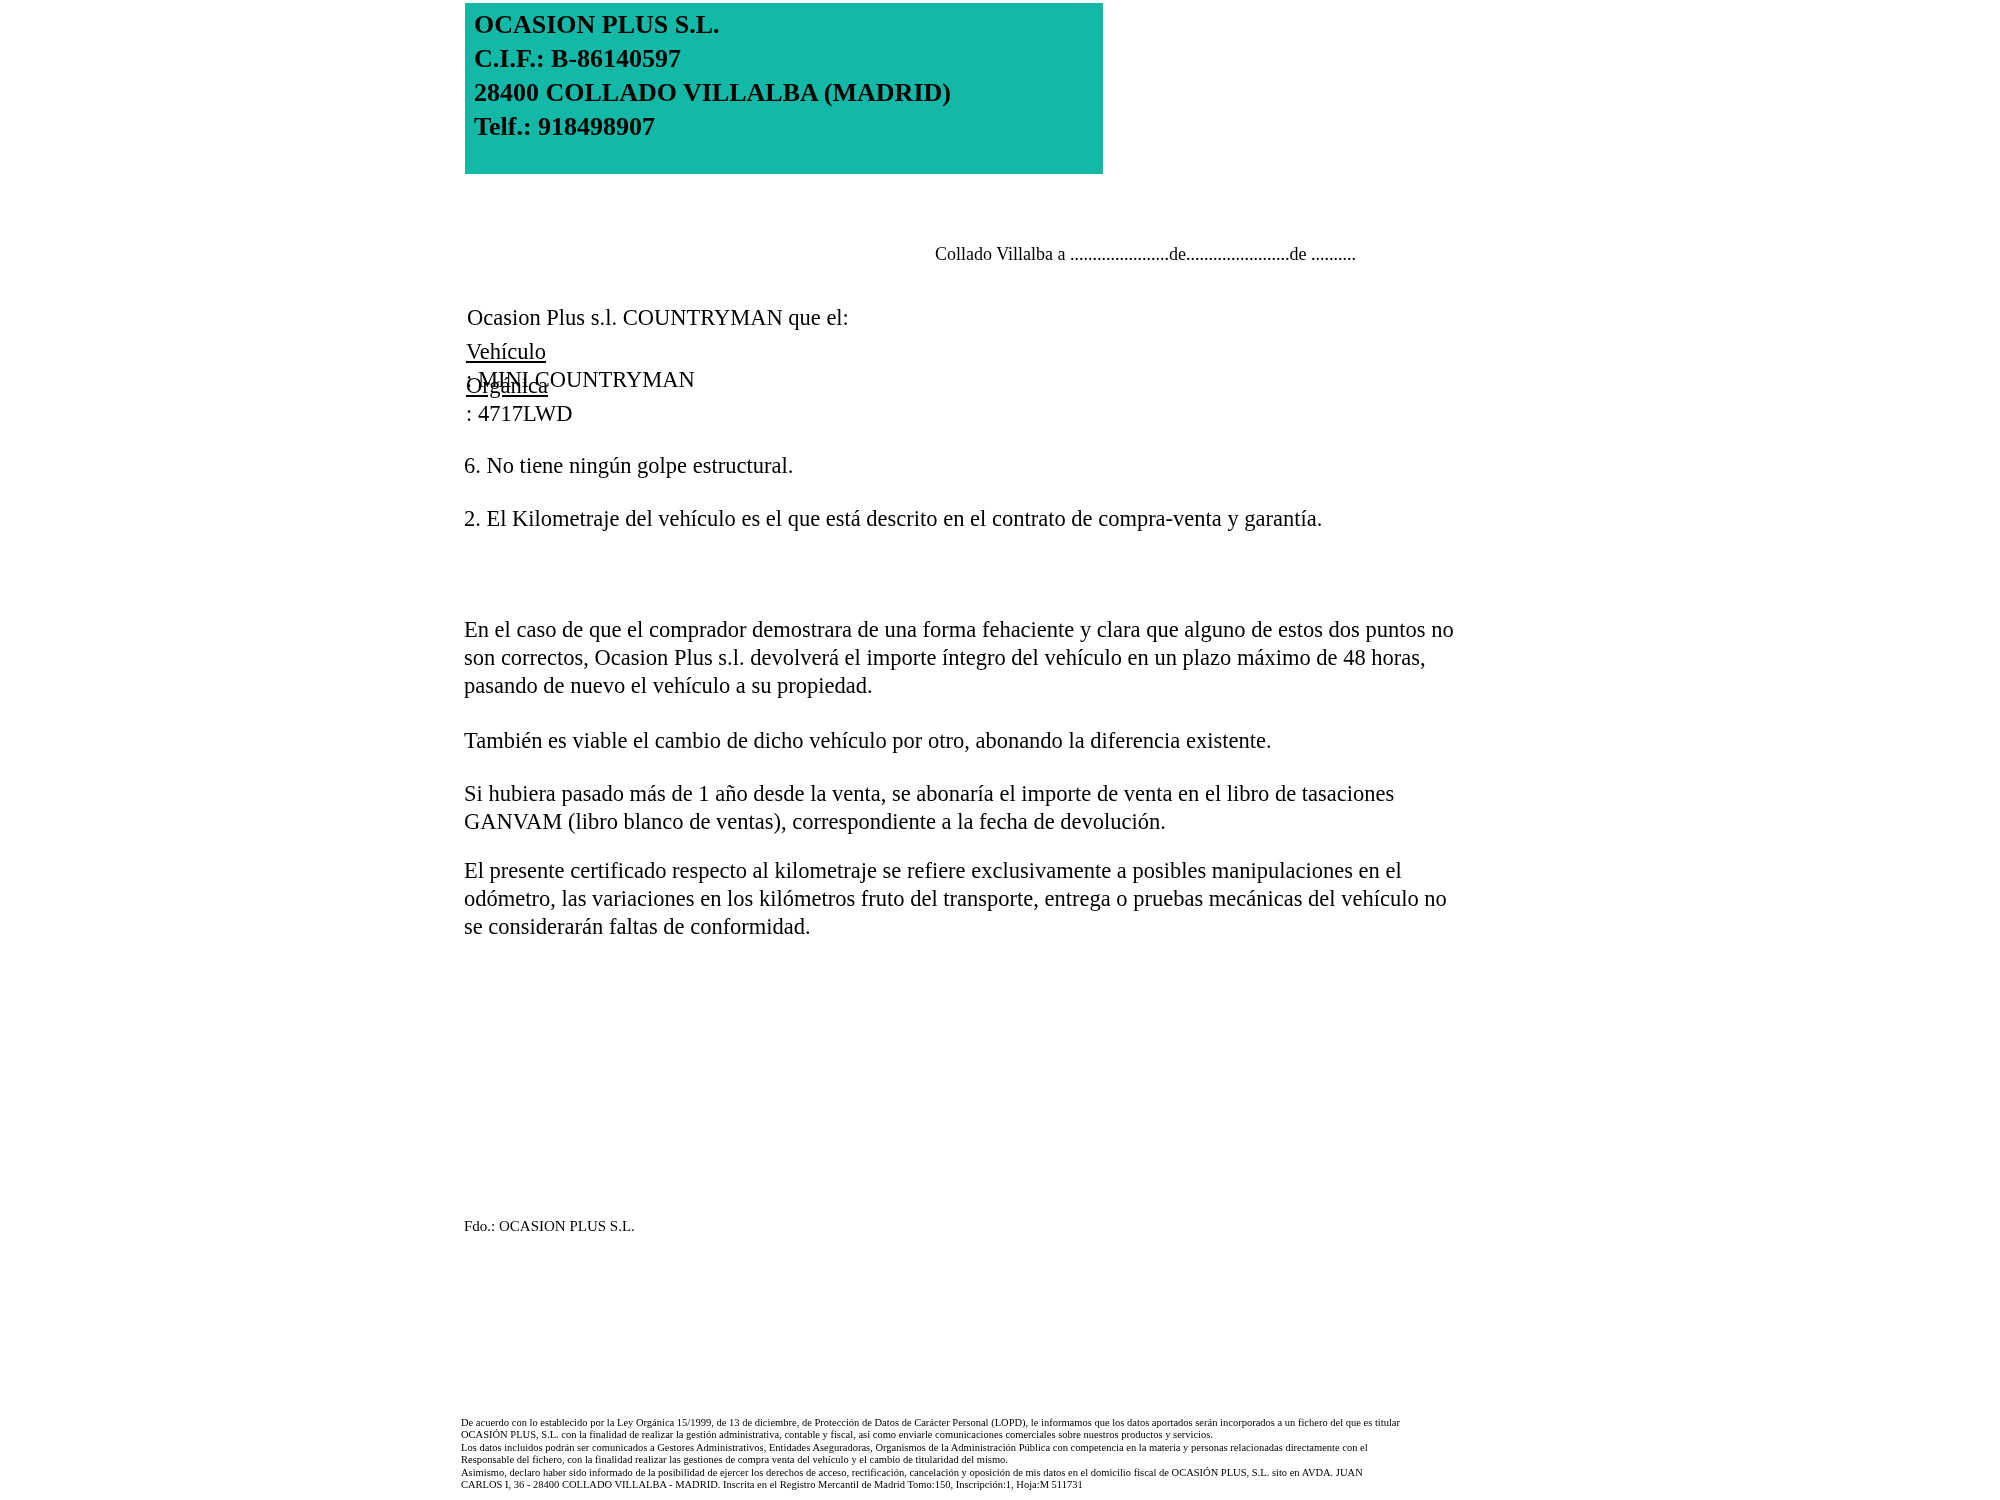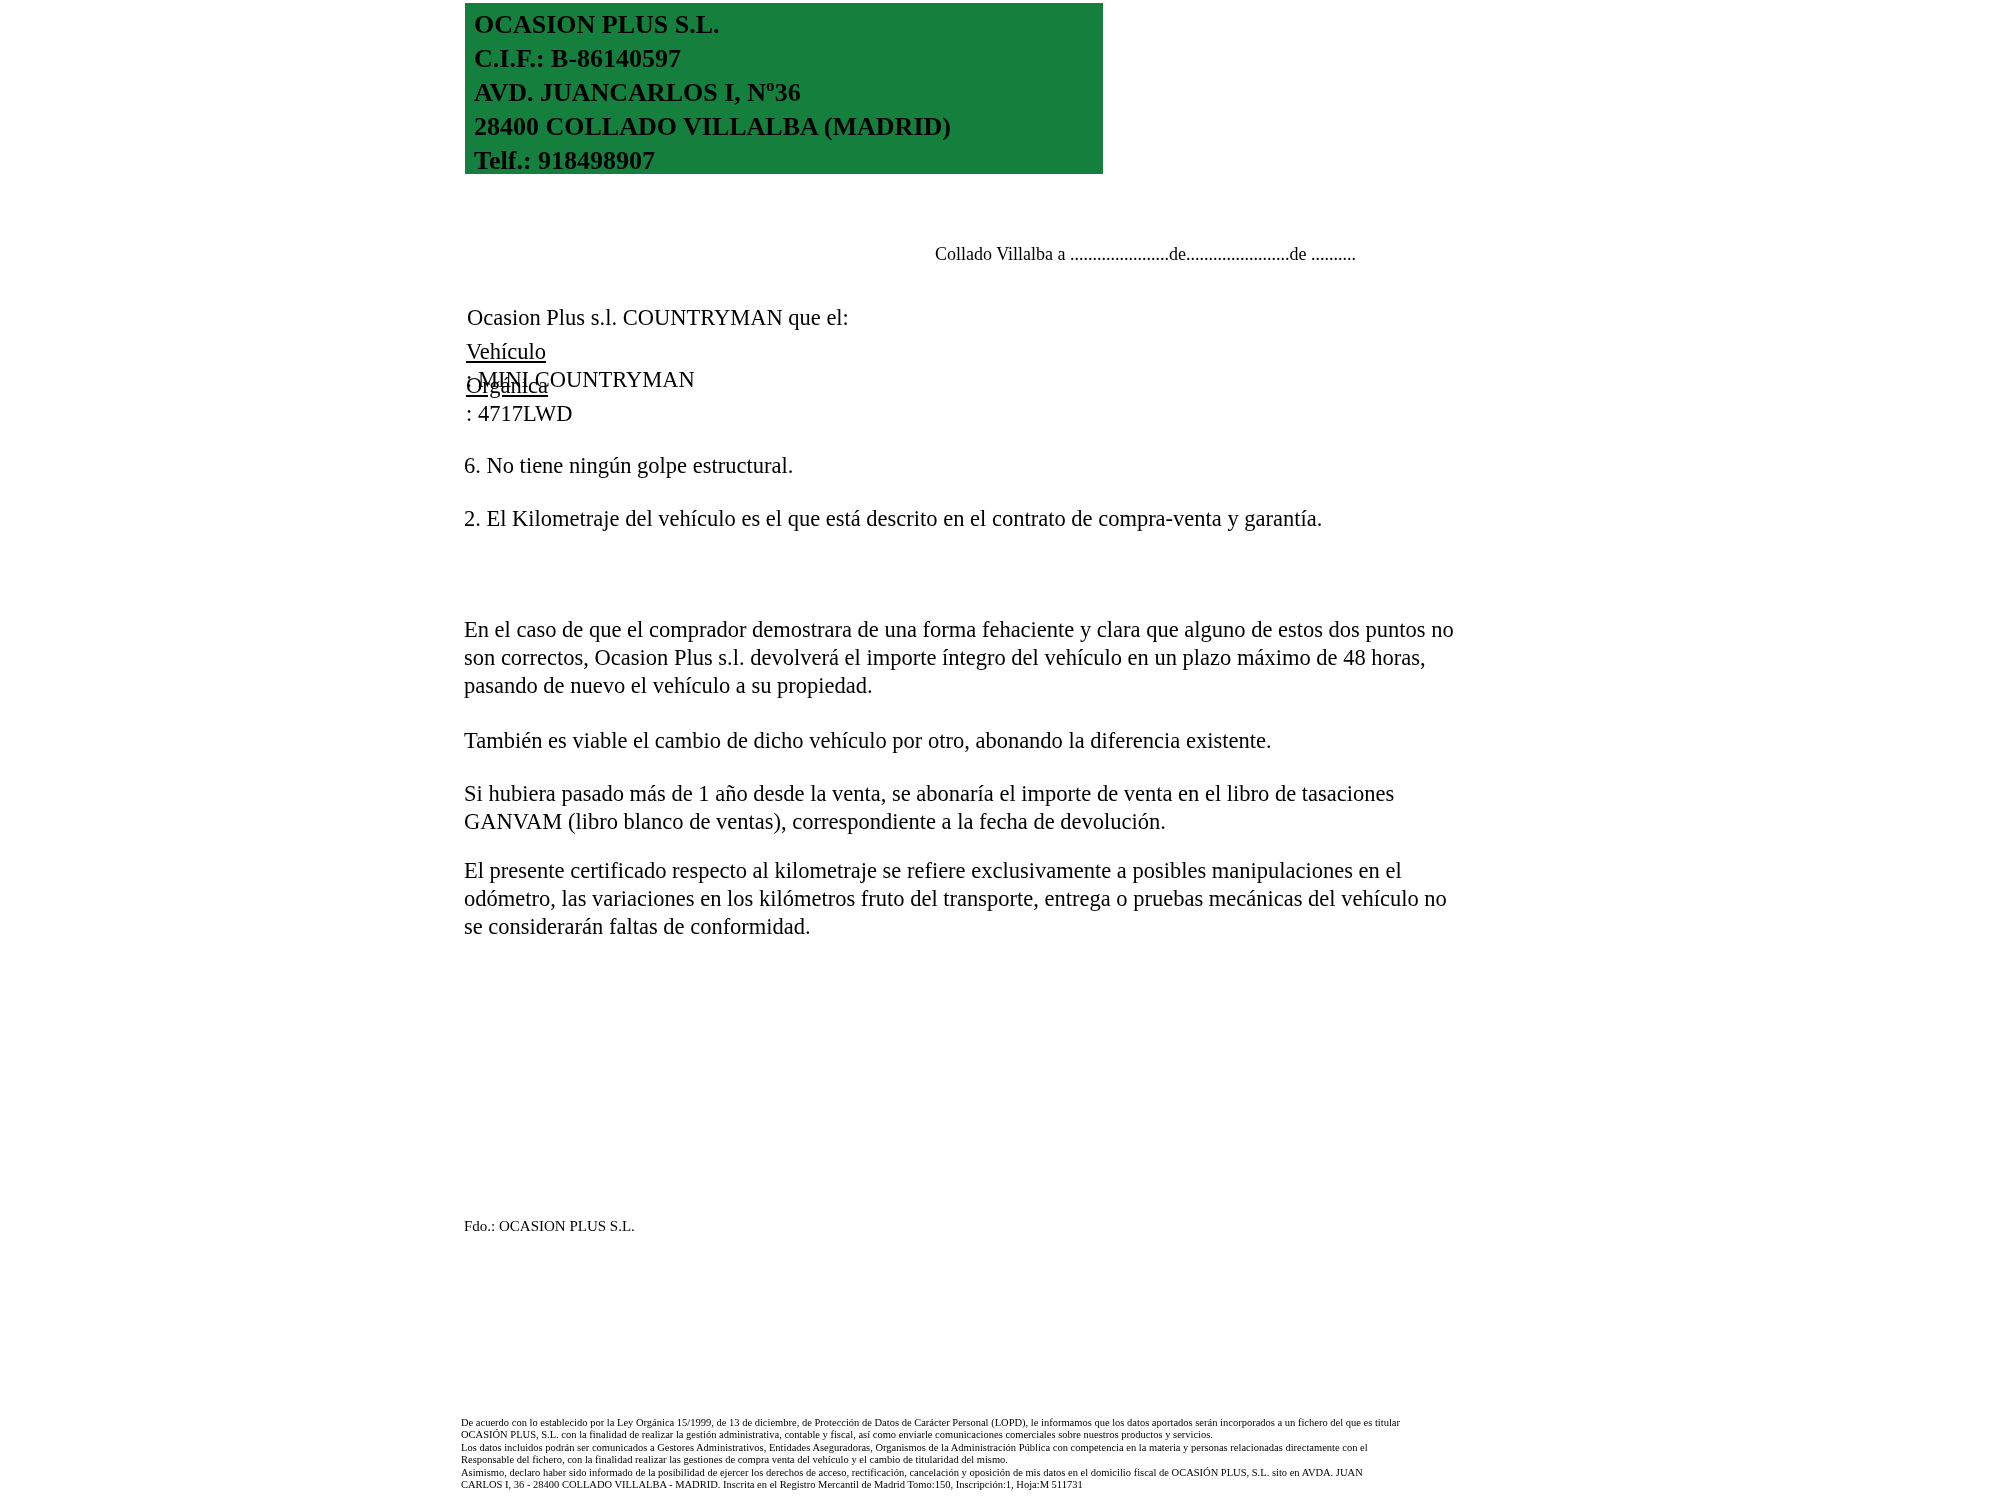--- a/index.html
+++ b/index.html
@@ -19,21 +19,21 @@
     height: 1500px;
     background: #ffffff;
   }
   .abs { position: absolute; }
 
   .header-block {
     left: 465px;
     top: 3px;
     width: 638px;
     height: 171px;
-    background: #15803d;
+    background: #14b8a6;
     padding: 5px 0 0 9px;
     font-weight: bold;
     font-size: 26px;
     line-height: 34px;
     white-space: nowrap;
   }
 
   .date-line {
     left: 935px;
     top: 240px;
@@ -92,21 +92,20 @@
   }
 </style>
 </head>
 <body>
 
 <div class="page">
 
   <div class="abs header-block">
     <div>OCASION PLUS S.L.</div>
     <div>C.I.F.: B-86140597</div>
-    <div>AVD. JUANCARLOS I, Nº36</div>
     <div>28400 COLLADO VILLALBA (MADRID)</div>
     <div>Telf.: 918498907</div>
   </div>
 
   <div class="abs date-line">Collado Villalba a ......................de.......................de ..........</div>
 
   <div class="abs certify-intro">Ocasion Plus s.l. COUNTRYMAN que el:</div>
 
   <div class="abs field-row vehicle">
     <span class="field-label"><span class="u">Vehículo</span></span>

